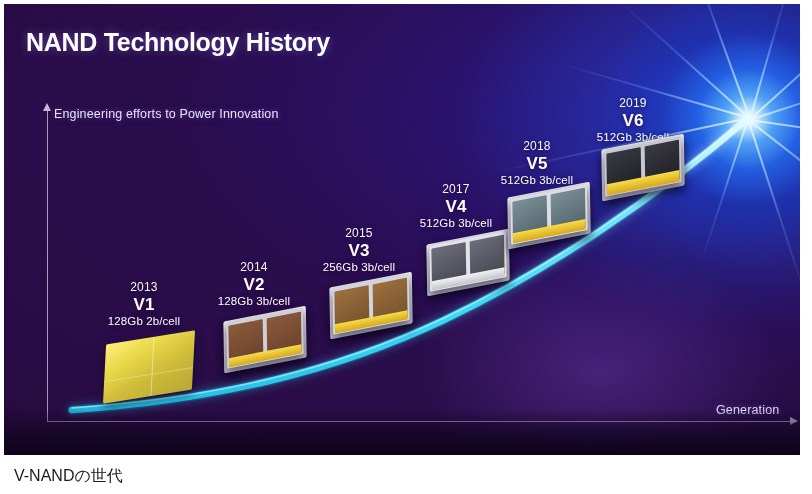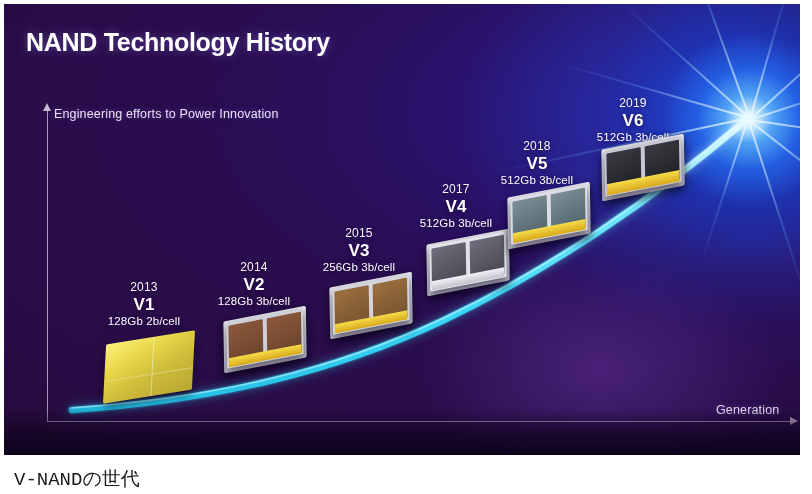--- a/index.html
+++ b/index.html
@@ -162,22 +162,22 @@
   .die.right{ left:52%; }
   .gold-edge{
     position:absolute;left:2%;width:96%;bottom:3%;height:20%;
     background:linear-gradient(180deg,#f7dc4a,#d7a91d);
     border-radius:0 0 1px 1px;
   }
 
   
   #caption{
     position:absolute;left:14px;top:466px;
-    font-size:19px;color:#1b1b1b;
-    font-family:Liberation Mono, monospace;
+    font-size:16px;color:#1b1b1b;
+    font-family:Liberation Sans, sans-serif;
     text-align:center;
   }
 </style>
 </head>
 <body>
 
 <div id="figure">
 
   <div id="slide-photo">
 

